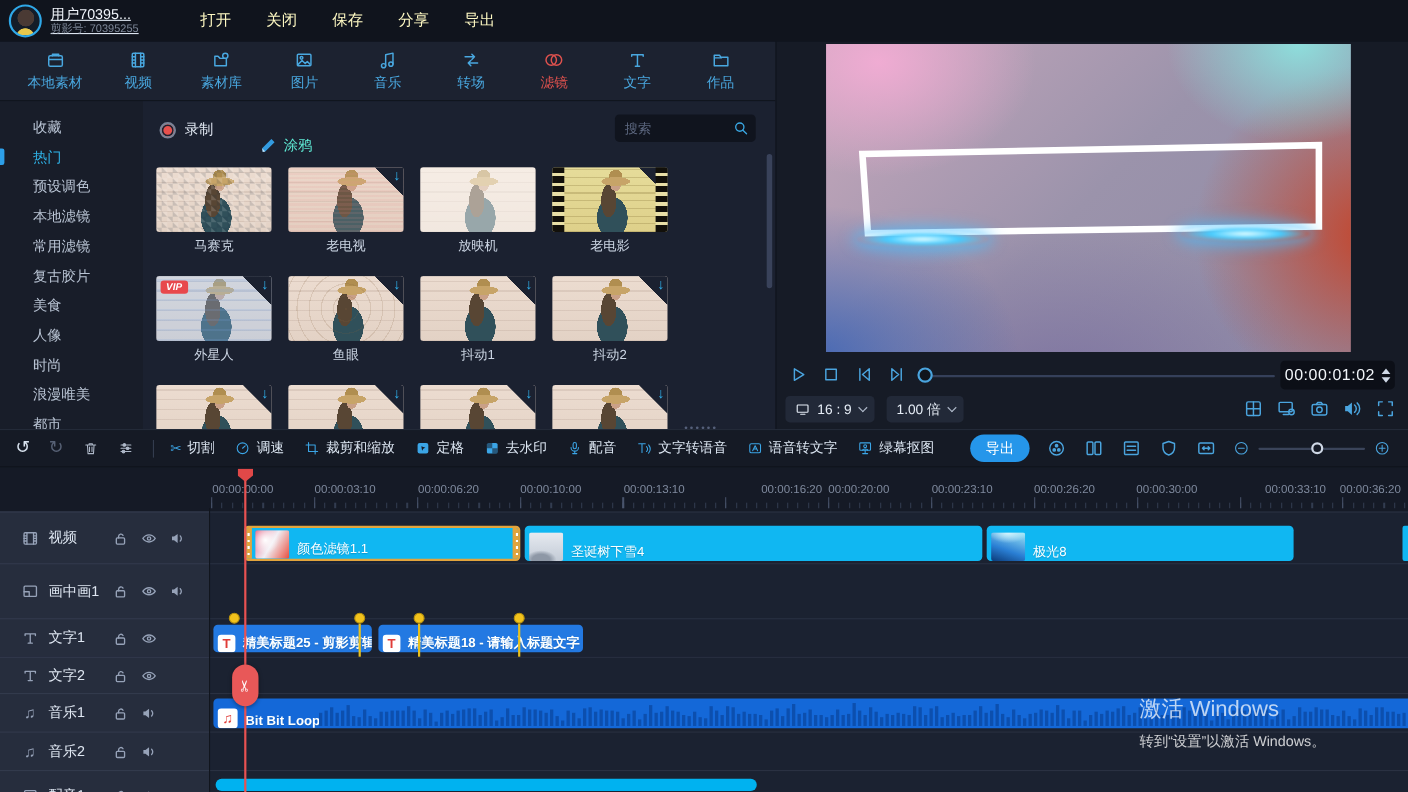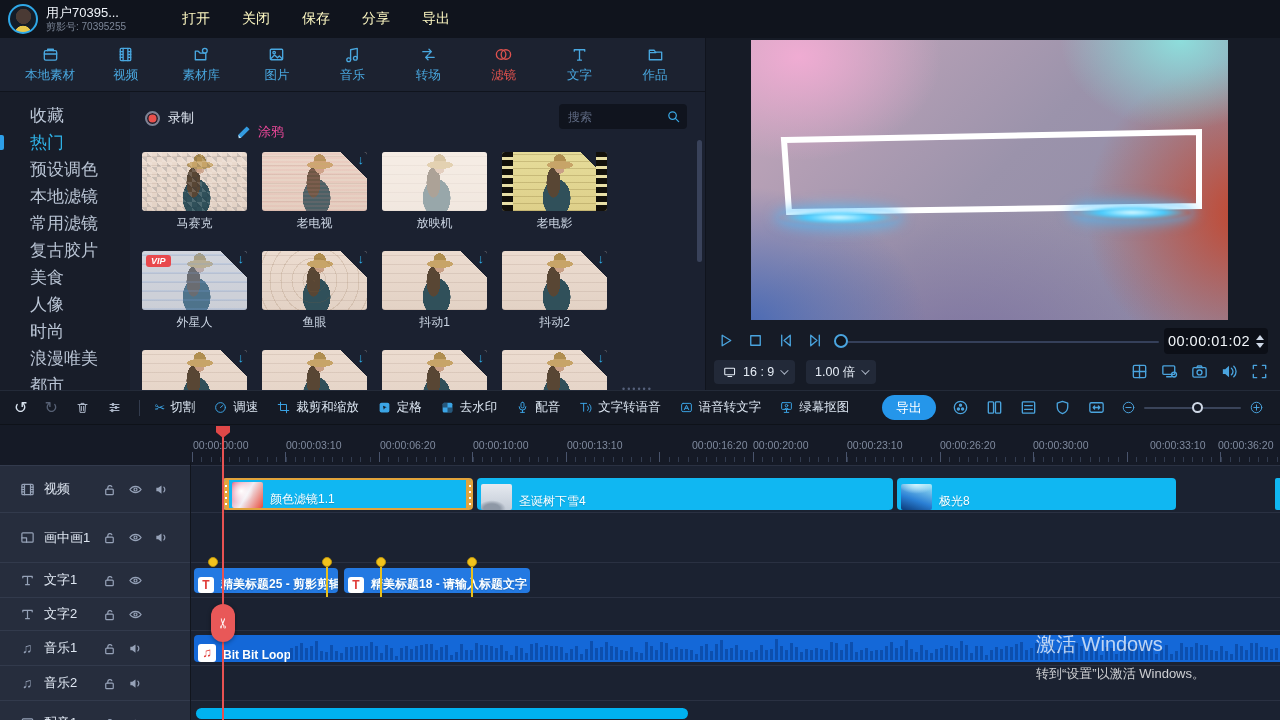--- a/index.html
+++ b/index.html
@@ -7,21 +7,21 @@
 #app{position:relative;width:1280px;height:720px;background:#151a26;color:#dde5f0;font-size:13px;overflow:hidden;}
 svg{display:block;}
 .ic20{width:19px;height:19px;stroke:currentColor;fill:none;stroke-width:1.4;stroke-linecap:round;stroke-linejoin:round;}
 .ic16{width:15px;height:15px;stroke:currentColor;fill:none;stroke-width:1.3;stroke-linecap:round;stroke-linejoin:round;}
 .ic14{width:14px;height:14px;stroke:currentColor;fill:none;stroke-width:1.5;stroke-linecap:round;stroke-linejoin:round;}
 
 
 #titlebar{position:absolute;left:0;top:0;width:1280px;height:38px;background:#10141d;display:flex;align-items:center;padding:0 14px 0 8px;}
 #avatar{width:30px;height:30px;border-radius:50%;border:2px solid #2fa8e8;flex:none;
  background:radial-gradient(circle at 50% 108%,#e8c84c 0 26%,transparent 28%),radial-gradient(circle at 52% 40%,#4a3a34 0 36%,#141c28 38%);}
-#user-info{margin-left:8px;line-height:1.25;}
+#user-info{margin-left:8px;line-height:1.25;text-decoration:underline;}
 #username{font-size:13px;color:#f0f4fa;}
 #userid{font-size:10px;color:#7d8798;}
 #main-menu{display:flex;gap:32px;margin-left:56px;}
 .menu-item{color:#fef9c3;font-size:14px;cursor:default;}
 #titlebar-right{margin-left:auto;display:flex;align-items:center;gap:17px;}
 #feedback-btn{background:linear-gradient(#efcb69,#d9a53f);color:#503a10;border:none;border-radius:13px;height:23px;padding:0 13px;font-size:12.5px;font-weight:bold;}
 #vip-btn{color:#e6b64c;font-style:italic;font-weight:bold;font-size:13.5px;}
 .tb-sep{width:1px;height:15px;background:#3a4254;}
 .winbtn{width:26px;height:22px;display:flex;align-items:center;justify-content:center;color:#cfd7e4;}
 #min-glyph{width:11px;height:1.5px;background:#cfd7e4;}
@@ -31,30 +31,30 @@
 #close-glyph::before{transform:rotate(45deg);}#close-glyph::after{transform:rotate(-45deg);}
 
 
 #top-tabs{position:absolute;left:0;top:38px;width:705px;height:54px;background:#1c2230;display:flex;justify-content:space-between;padding:0 24px;border-bottom:1px solid #10141d;}
 .tab{display:flex;flex-direction:column;align-items:center;justify-content:center;gap:3px;color:#49a8e0;min-width:52px;}
 .tab .tab-label{font-size:12.5px;}
 .tab.active{color:#e0524e;}
 
 
 #sidebar{position:absolute;left:0;top:92px;width:130px;height:298px;background:#181d29;padding-top:10px;overflow:hidden;}
-.side-item{position:relative;height:27px;line-height:27px;padding-left:30px;color:#b9c4d4;font-size:17px;}
+.side-item{position:relative;height:27px;line-height:27px;padding-left:30px;color:#b9c4d4;font-size:13px;}
 .side-item.active{color:#2fb3e8;}
 .side-item.active::before{content:"";position:absolute;left:0;top:6px;width:4px;height:15px;background:#2d9fe8;border-radius:0 2px 2px 0;}
 
 
 #filter-panel{position:absolute;left:130px;top:92px;width:575px;height:298px;background:#1b2130;overflow:hidden;}
 #fp-header{position:absolute;left:0;top:8px;width:100%;height:36px;display:flex;align-items:center;}
 #record-btn{display:flex;align-items:center;gap:8px;margin-left:15px;color:#e3eaf4;}
 #record-dot{width:15px;height:15px;border-radius:50%;background:#e8504c;border:2.5px solid #7a8396;box-shadow:inset 0 0 0 1.5px #1d2230;}
-#doodle-btn{display:flex;align-items:center;gap:7px;margin-left:42px;color:#ec4899;margin-top:28px;}
+#doodle-btn{display:flex;align-items:center;gap:7px;margin-left:42px;color:#5eead4;margin-top:28px;}
 #search-box{position:absolute;right:18px;top:4px;width:128px;height:25px;background:#10141e;border-radius:4px;display:flex;align-items:center;padding:0 6px 0 9px;}
 #search-input{flex:1;background:transparent;border:none;outline:none;color:#cfd8e6;font-size:12px;width:90px;}
 #search-input::placeholder{color:#5d6880;}
 #filter-grid{position:absolute;left:12px;top:60px;display:grid;grid-template-columns:repeat(4,105px);column-gap:15px;row-gap:19px;}
 .filter-card{width:105px;}
 .thumb{position:relative;width:105px;height:59px;border-radius:3px;overflow:hidden;
  background:repeating-linear-gradient(0deg,rgba(180,158,145,.28) 0 1px,transparent 1px 9px),linear-gradient(#ecdcd0,#e3d2c5);}
 .person{position:absolute;inset:0;background:
  radial-gradient(ellipse 13px 4px at 55% 22%,#c7a468 99%,transparent),
  radial-gradient(circle 6px at 55% 14%,#b08e50 99%,transparent),

